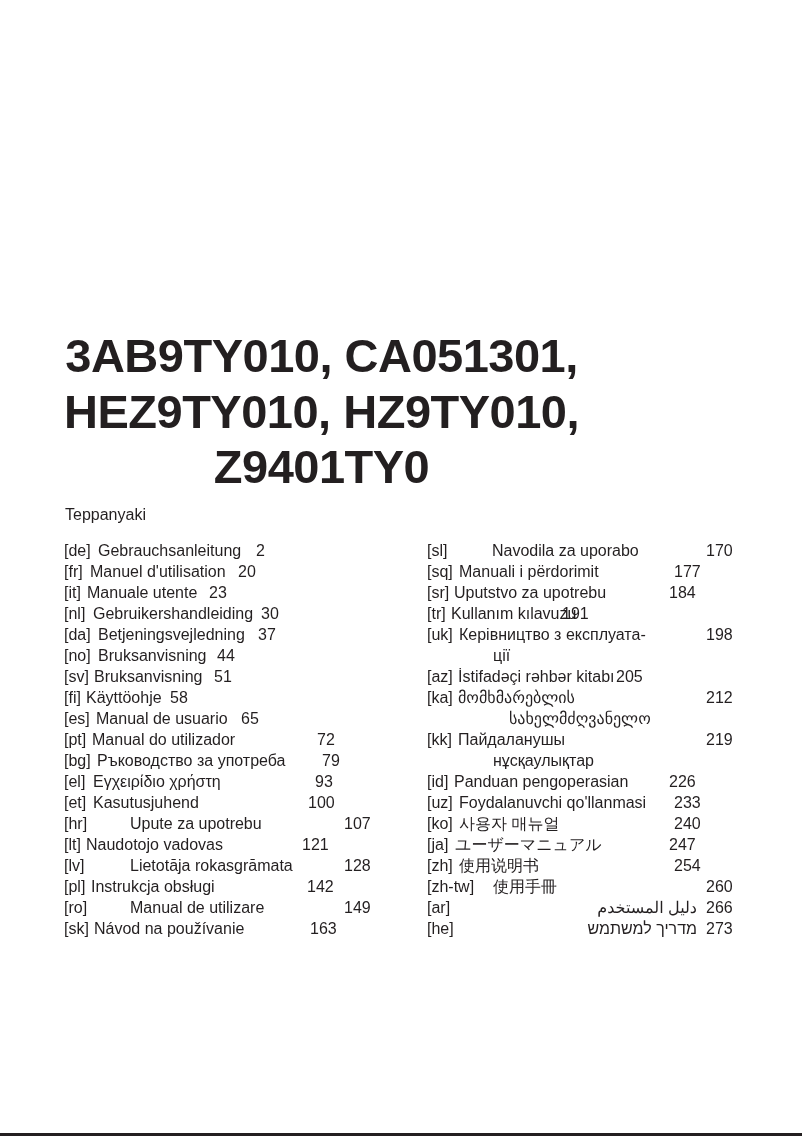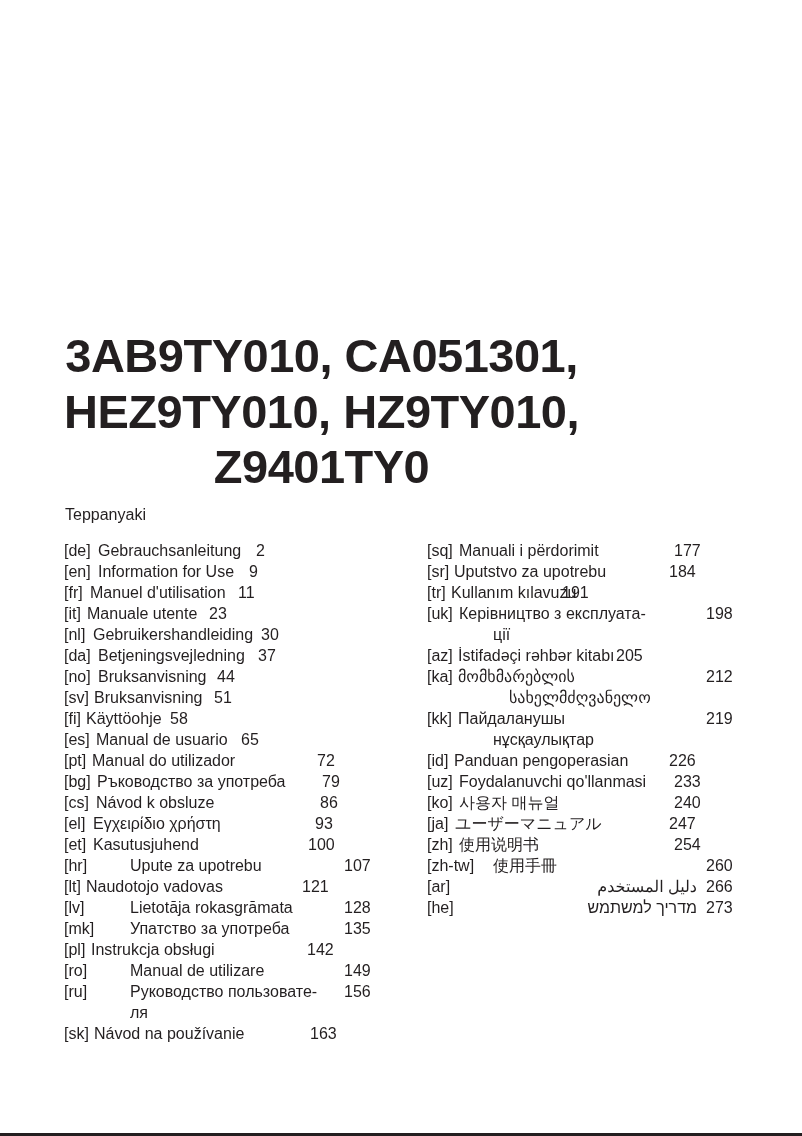--- a/index.html
+++ b/index.html
@@ -39,28 +39,23 @@
 <div class="subtitle">Teppanyaki</div>
 
 <div class="col left">
 
   <div class="row">
       <span class="code">[de]</span>
       <span class="title-txt" style="left:34px">Gebrauchsanleitung</span>
       <span class="page" style="left:192px">2</span>
     </div>
   <div class="row">
-      <span class="code">[en]</span>
-      <span class="title-txt" style="left:34px">Information for Use</span>
-      <span class="page" style="left:185px">9</span>
-    </div>
-  <div class="row">
       <span class="code">[fr]</span>
       <span class="title-txt" style="left:26px">Manuel d'utilisation</span>
-      <span class="page" style="left:174px">11</span>
+      <span class="page" style="left:174px">20</span>
     </div>
   <div class="row">
       <span class="code">[it]</span>
       <span class="title-txt" style="left:23px">Manuale utente</span>
       <span class="page" style="left:145px">23</span>
     </div>
   <div class="row">
       <span class="code">[nl]</span>
       <span class="title-txt" style="left:29px">Gebruikershandleiding</span>
       <span class="page" style="left:197px">30</span>
@@ -94,25 +89,20 @@
       <span class="code">[pt]</span>
       <span class="title-txt" style="left:28px">Manual do utilizador</span>
       <span class="page" style="left:253px">72</span>
     </div>
   <div class="row">
       <span class="code">[bg]</span>
       <span class="title-txt" style="left:33px">Ръководство за употреба</span>
       <span class="page" style="left:258px">79</span>
     </div>
   <div class="row">
-      <span class="code">[cs]</span>
-      <span class="title-txt" style="left:32px">Návod k obsluze</span>
-      <span class="page" style="left:256px">86</span>
-    </div>
-  <div class="row">
       <span class="code">[el]</span>
       <span class="title-txt" style="left:29px">Εγχειρίδιο χρήστη</span>
       <span class="page" style="left:251px">93</span>
     </div>
   <div class="row">
       <span class="code">[et]</span>
       <span class="title-txt" style="left:29px">Kasutusjuhend</span>
       <span class="page" style="left:244px">100</span>
     </div>
   <div class="row">
@@ -124,48 +114,42 @@
       <span class="code">[lt]</span>
       <span class="title-txt" style="left:22px">Naudotojo vadovas</span>
       <span class="page" style="left:238px">121</span>
     </div>
   <div class="row">
       <span class="code">[lv]</span>
       <span class="title-txt" style="left:66px">Lietotāja rokasgrāmata</span>
       <span class="page" style="left:280px">128</span>
     </div>
   <div class="row">
-      <span class="code">[mk]</span>
-      <span class="title-txt" style="left:66px">Упатство за употреба</span>
-      <span class="page" style="left:280px">135</span>
-    </div>
-  <div class="row">
       <span class="code">[pl]</span>
       <span class="title-txt" style="left:27px">Instrukcja obsługi</span>
       <span class="page" style="left:243px">142</span>
     </div>
   <div class="row">
       <span class="code">[ro]</span>
       <span class="title-txt" style="left:66px">Manual de utilizare</span>
       <span class="page" style="left:280px">149</span>
     </div>
-  <div class="row two">
-      <span class="code">[ru]</span>
-      <span class="title-txt" style="left:66px">Руководство пользовате-</span>
-      <span class="sub" style="left:66px">ля</span>
-      <span class="page" style="left:280px">156</span>
-    </div>
   <div class="row">
       <span class="code">[sk]</span>
       <span class="title-txt" style="left:30px">Návod na používanie</span>
       <span class="page" style="left:246px">163</span>
     </div>
 </div>
 
 <div class="col right">
+  <div class="row">
+      <span class="code">[sl]</span>
+      <span class="title-txt" style="left:65px">Navodila za uporabo</span>
+      <span class="page" style="left:279px">170</span>
+    </div>
   <div class="row">
       <span class="code">[sq]</span>
       <span class="title-txt" style="left:32px">Manuali i përdorimit</span>
       <span class="page" style="left:247px">177</span>
     </div>
   <div class="row">
       <span class="code">[sr]</span>
       <span class="title-txt" style="left:27px">Uputstvo za upotrebu</span>
       <span class="page" style="left:242px">184</span>
     </div>

